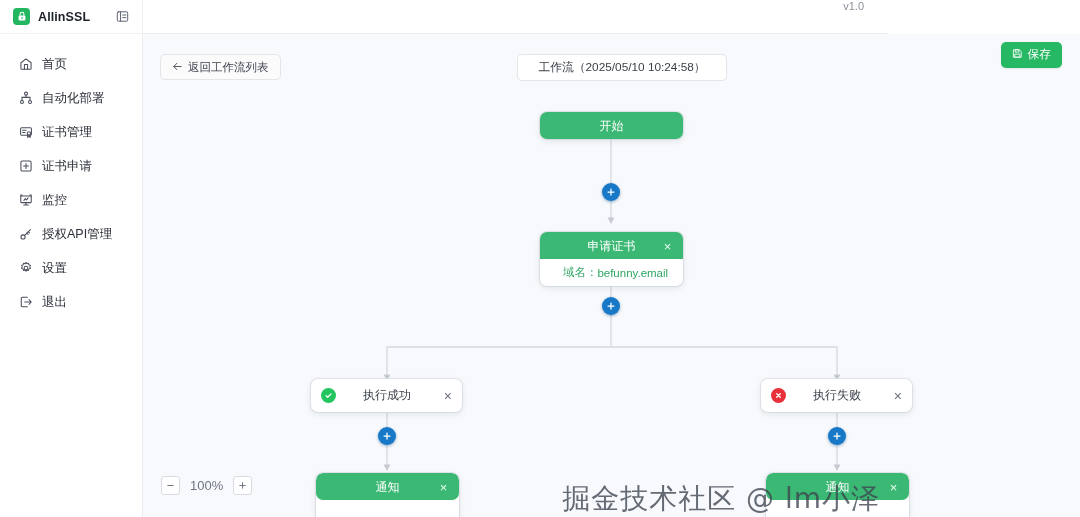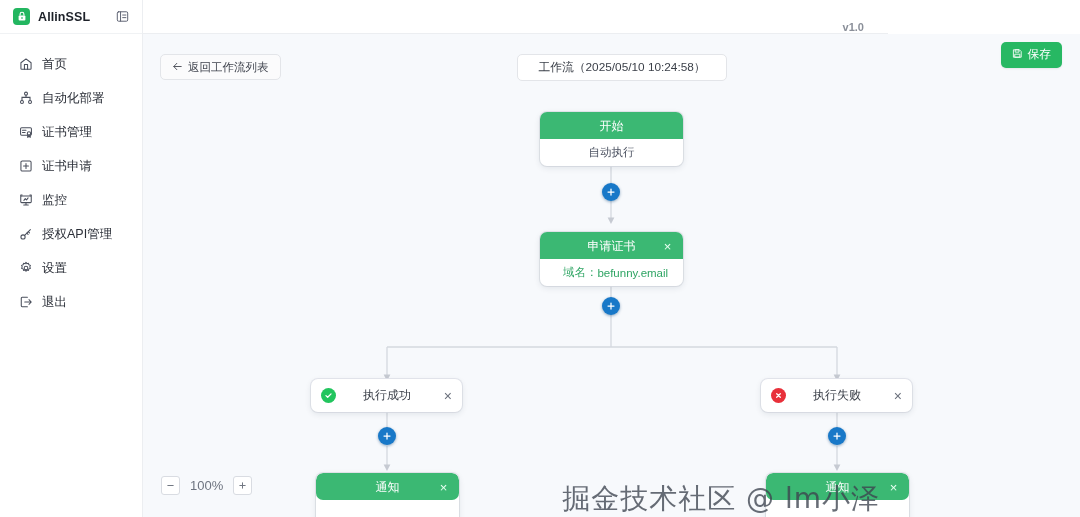--- a/index.html
+++ b/index.html
@@ -48,23 +48,22 @@
     font-size: 12.5px; color: #2b2f38;
     cursor: pointer;
   }
   .nav-icon { width: 15px; height: 15px; display: flex; align-items: center; justify-content: center; color: #4a4f5c; flex: 0 0 15px;}
   .nav-label { line-height: 1; }
 
   
   .main { position: relative; flex: 1; height: 517px; background: #ffffff; }
   .topbar {
     height: 34px; border-bottom: 1px solid #eceef1;
-    display: flex; align-items: flex-end; justify-content: flex-end;
+    display: flex; align-items: flex-start; justify-content: flex-end;
     padding-right: 24px;
-    font-weight: bold;
   }
   .version { font-size: 11px; color: #8a8f99; }
 
   .canvas {
     position: absolute; left: 0; top: 34px;
     width: 937px; height: 483px;
     background: #f7f9fc;
     overflow: hidden;
   }
 
@@ -349,21 +348,20 @@
 
           <path d="M694 378 V 394" stroke="#d4d8df" stroke-width="1.3" fill="none"></path>
           <path d="M694 412 V 432" stroke="#d4d8df" stroke-width="1.3" fill="none"></path>
           <polygon points="694,437 690.6,430.6 697.4,430.6" fill="#c6cad2"></polygon>
         </svg>
 
         <div class="node" style="left:397px; top:78px; width:143px;">
           <div class="node-head">
             <span class="node-title">开始</span>
           </div>
-          <div class="node-body">自动执行</div>
         </div>
 
         <div class="plus" style="left:459px; top:149px;">
           <svg width="10" height="10" viewBox="0 0 12 12" stroke="#fff" stroke-width="1.5" stroke-linecap="round">
               <path d="M6 2.4v7.2M2.4 6h7.2"></path>
             </svg>
         </div>
 
         <div class="node" style="left:397px; top:198px; width:143px;">
           <div class="node-head">

